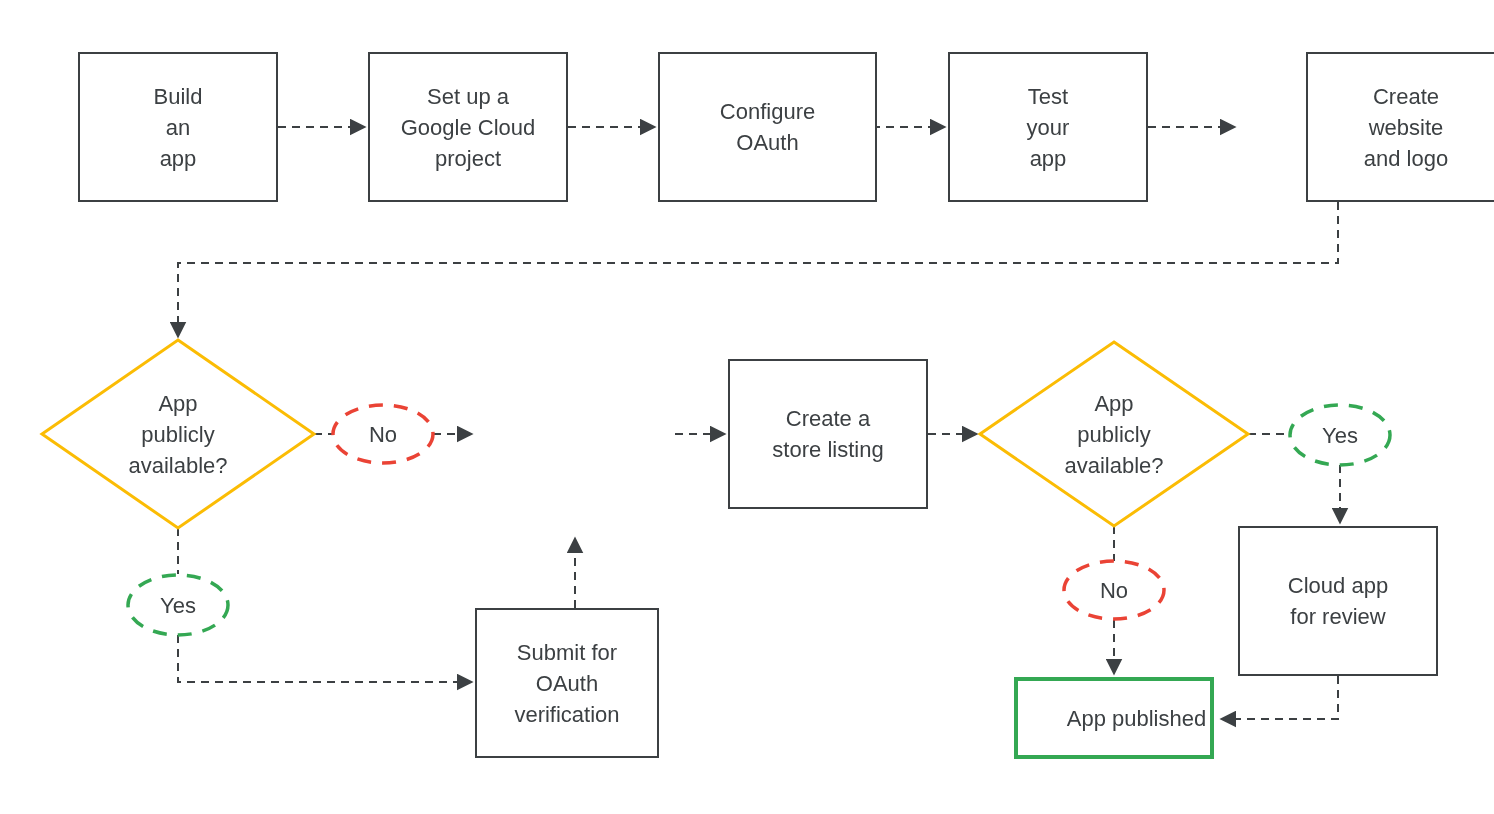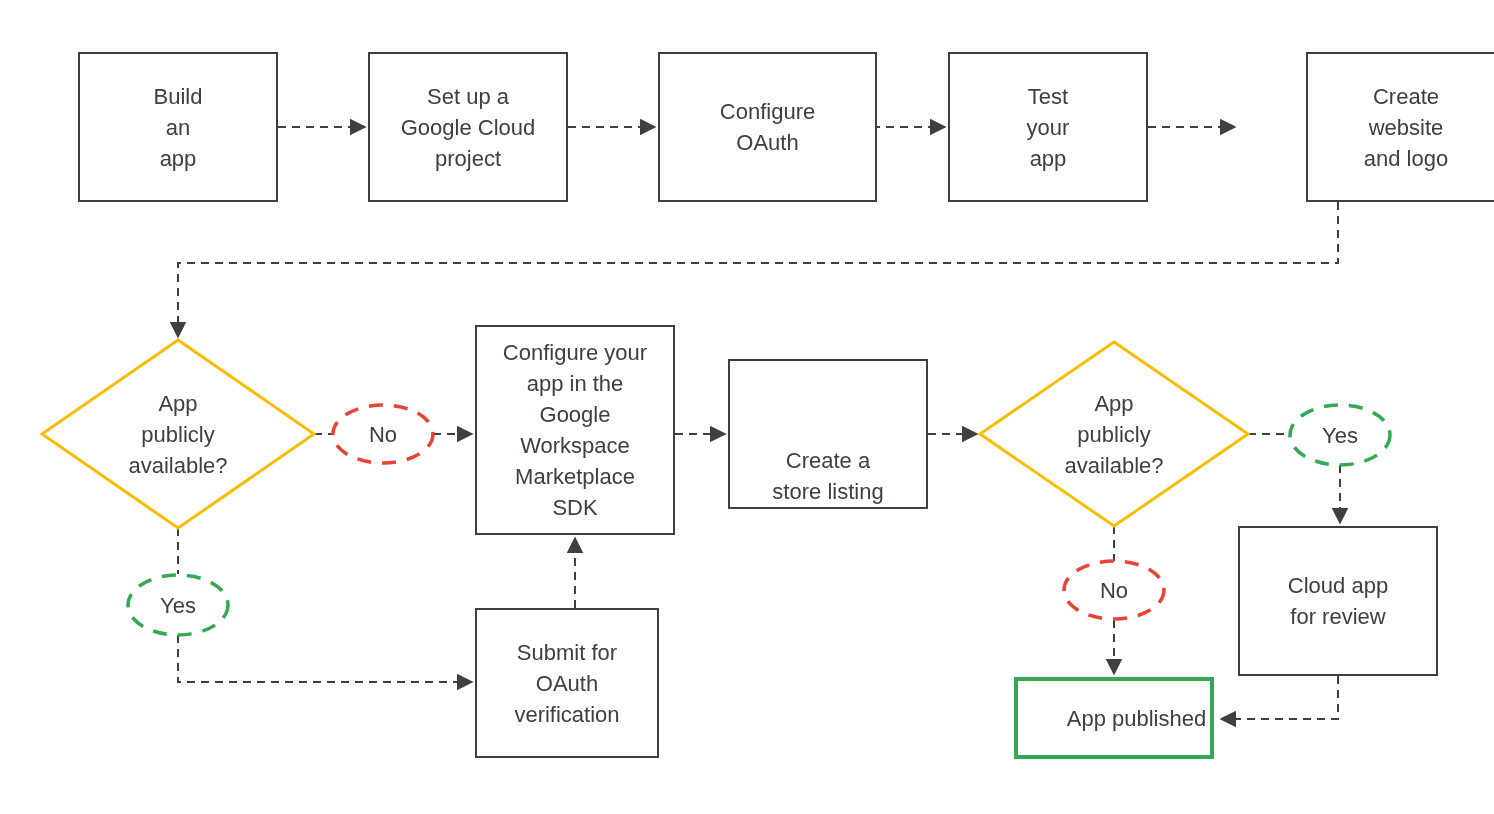--- a/index.html
+++ b/index.html
@@ -103,29 +103,21 @@
     <span>Test
 your
 app</span>
   </div>
   <div class="node box" style="left:1306px; top:52px; width:200px; height:150px;">
     <span>Create
 website
 and logo</span>
   </div>
 
-  <div class="node box" style="left:475px; top:325px; width:200px; height:210px;">
-    <span>Configure your
-app in the
-Google
-Workspace
-Marketplace
-SDK</span>
-  </div>
-  <div class="node box" style="left:728px; top:359px; width:200px; height:150px;align-items:flex-end;">
+  <div class="node box" style="left:728px; top:359px; width:200px; height:150px;">
     <span>Create a
 store listing</span>
   </div>
   <div class="node box" style="left:475px; top:608px; width:184px; height:150px;">
     <span>Submit for
 OAuth
 verification</span>
   </div>
   <div class="node box" style="left:1238px; top:526px; width:200px; height:150px;">
     <span>Cloud app

